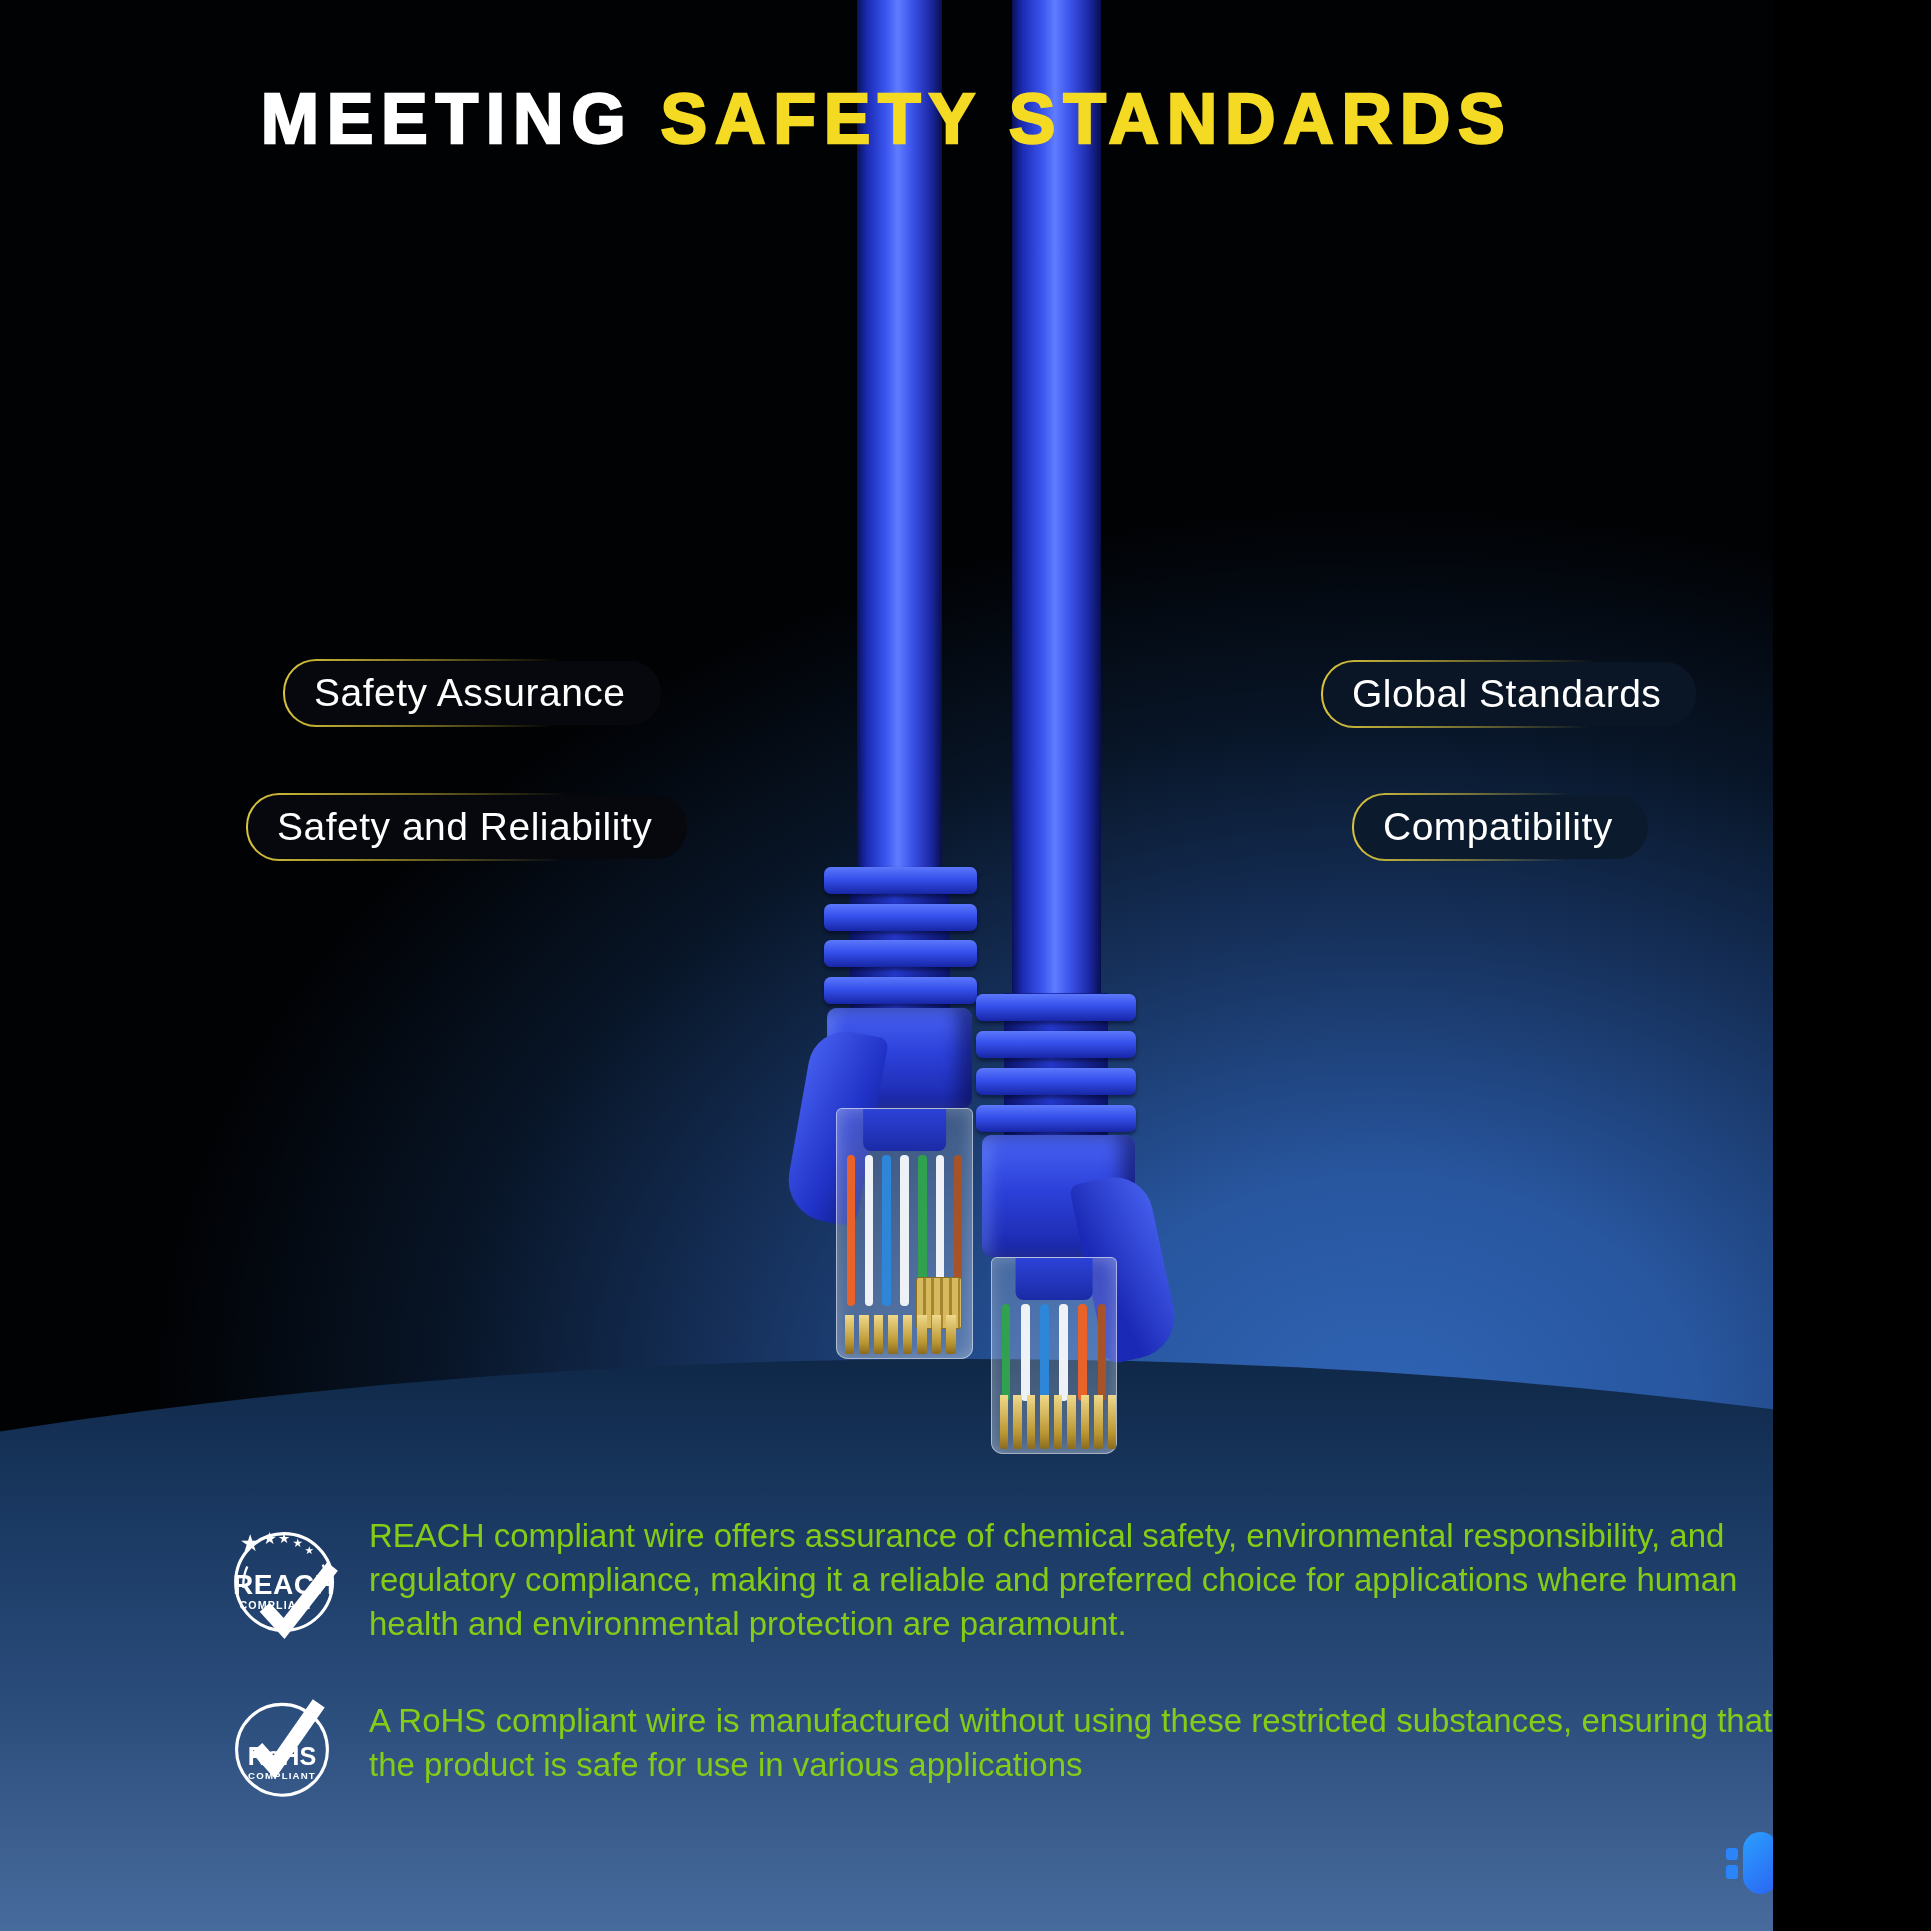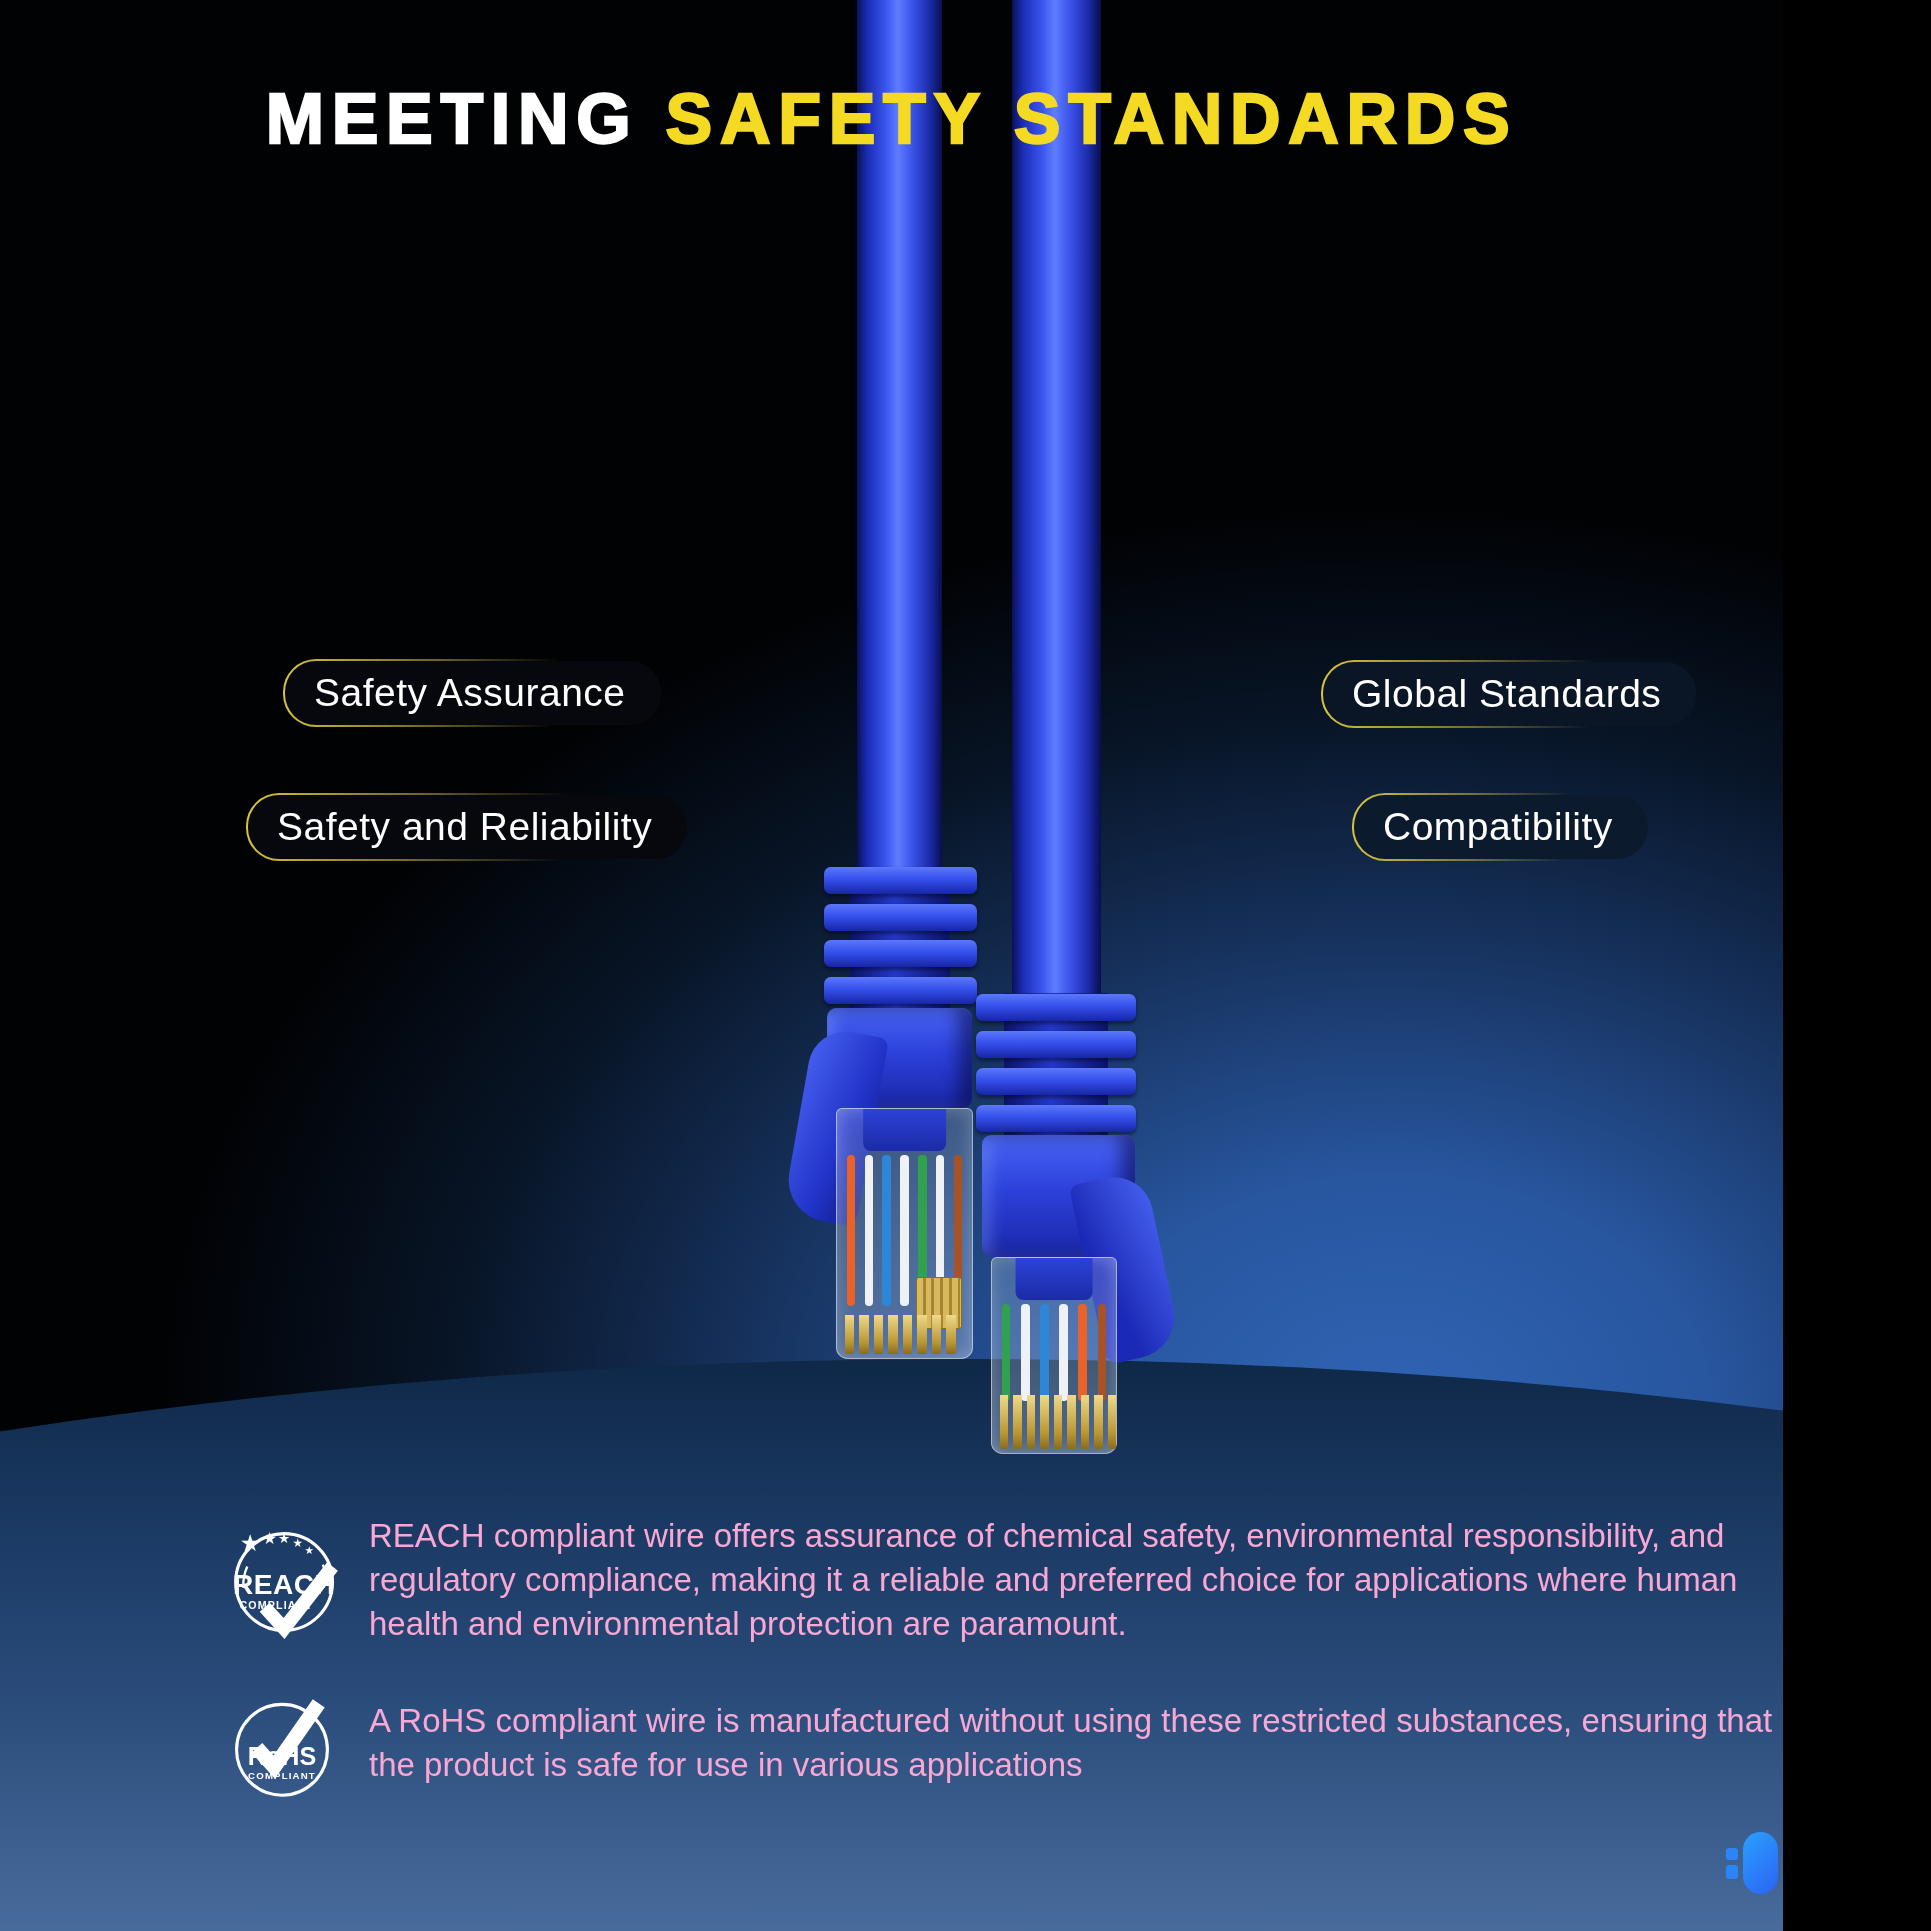--- a/index.html
+++ b/index.html
@@ -1,18 +1,18 @@
 <!DOCTYPE html>
 <html><head>
 <meta charset="utf-8">
 <style>
   html,body { margin:0; padding:0; background:#000; }
   #canvas {
     position:relative; width:1773px; height:1931px; overflow:hidden;
-    font-family:"Liberation Sans", sans-serif; background:#000;padding-left:10px;
+    font-family:"Liberation Sans", sans-serif; background:#000;
   }
   
   .sky {
     position:absolute; inset:0; z-index:0;
     background: radial-gradient(1448px 1062px at 78% 73%,
       #2f64b4 0%, #28569f 22%, #16315c 45%, #081527 65%, #010204 85%), #000;
   }
   .dome {
     position:absolute; z-index:1;
     left:-2414px; top:1359px; width:6759px; height:3476px; border-radius:50%;
@@ -104,21 +104,21 @@
   .pill-2 { left:246px;  top:793px; --fill:#06080d; }
   .pill-3 { left:1321px; top:660px; --fill:#0a1626; }
   .pill-4 { left:1352px; top:793px; --fill:#0c1a2d; }
   
   .badge { position:absolute; z-index:5; }
   #reach-badge { left:226px; top:1520px; }
   #rohs-badge  { left:224px; top:1686px; }
   .badge text { font-family:"Liberation Sans", sans-serif; fill:#ffffff; }
   .para {
     position:absolute; z-index:5; left:369px; width:1448px;
-    font-size:33px; line-height:44px; color:#f9a8d4;
+    font-size:33px; line-height:44px; color:#84cc16;
   }
   #para-reach { top:1514px; }
   #para-rohs  { top:1699px; }
   
   #logo { position:absolute; z-index:5; left:1724px; top:1786px; width:158px; height:110px; }
   .logo-dot { position:absolute; width:12.6px; border-radius:2.9px; background:#2b84f8; }
   .dot-1 { left:1.9px; top:62px; height:11.6px; }
   .dot-2 { left:1.9px; top:79px; height:13.5px; }
   .logo-bar { position:absolute; border-radius:19.3px; }
   .bar-1 { left:19.3px;  top:46px; width:35px; height:62px;

